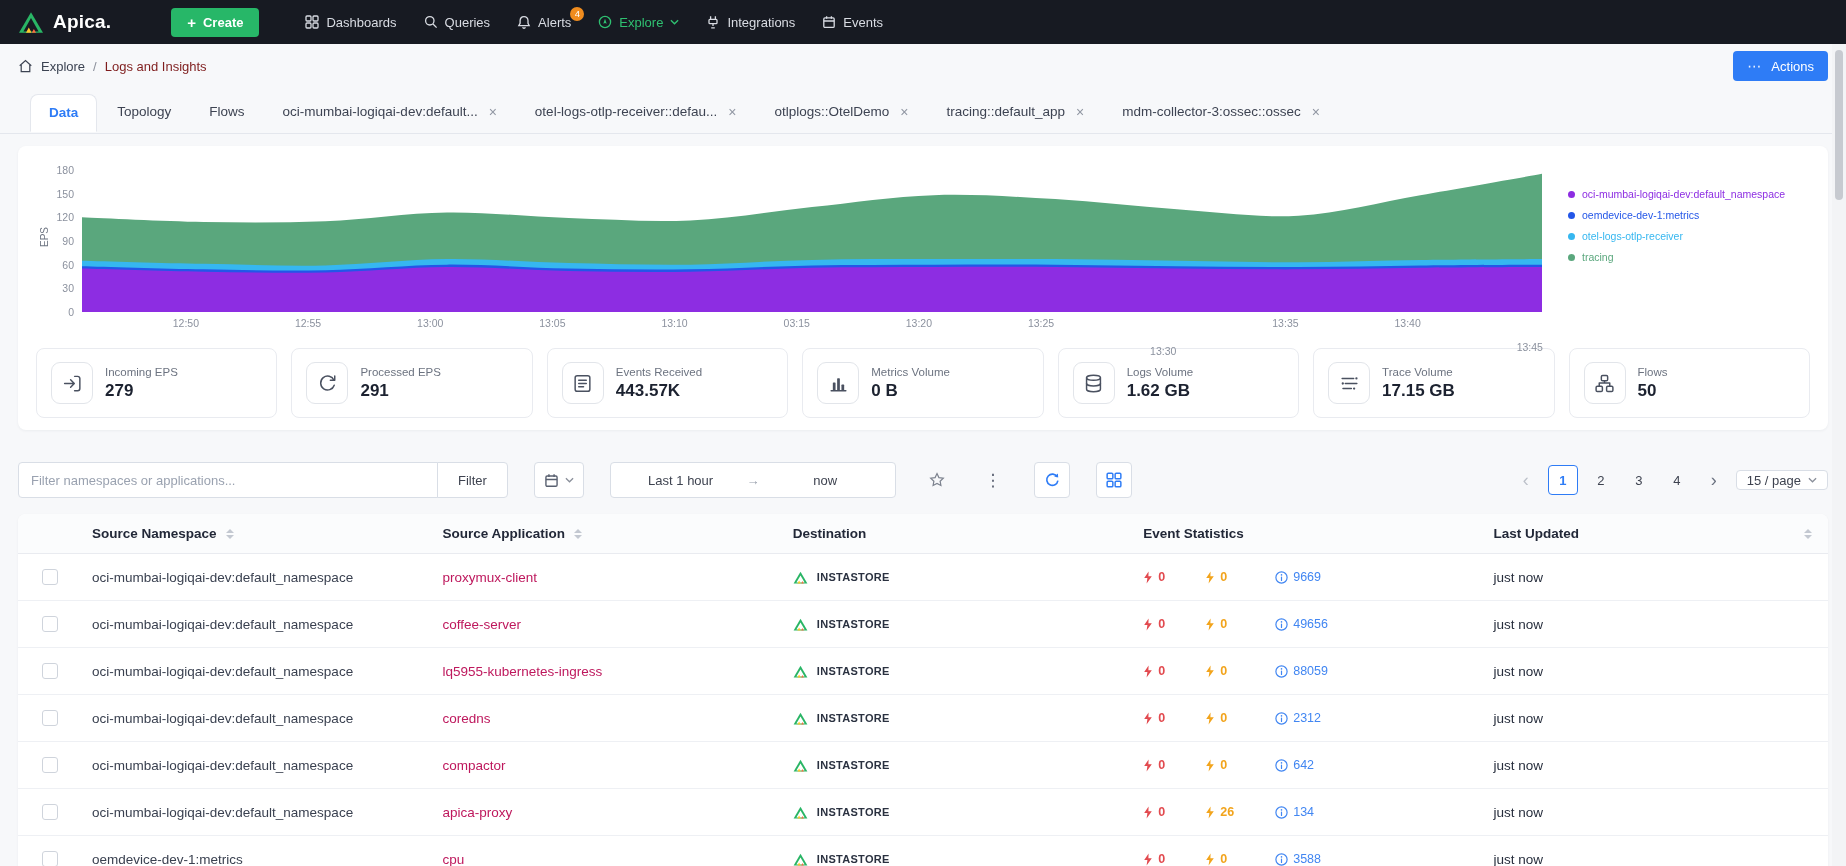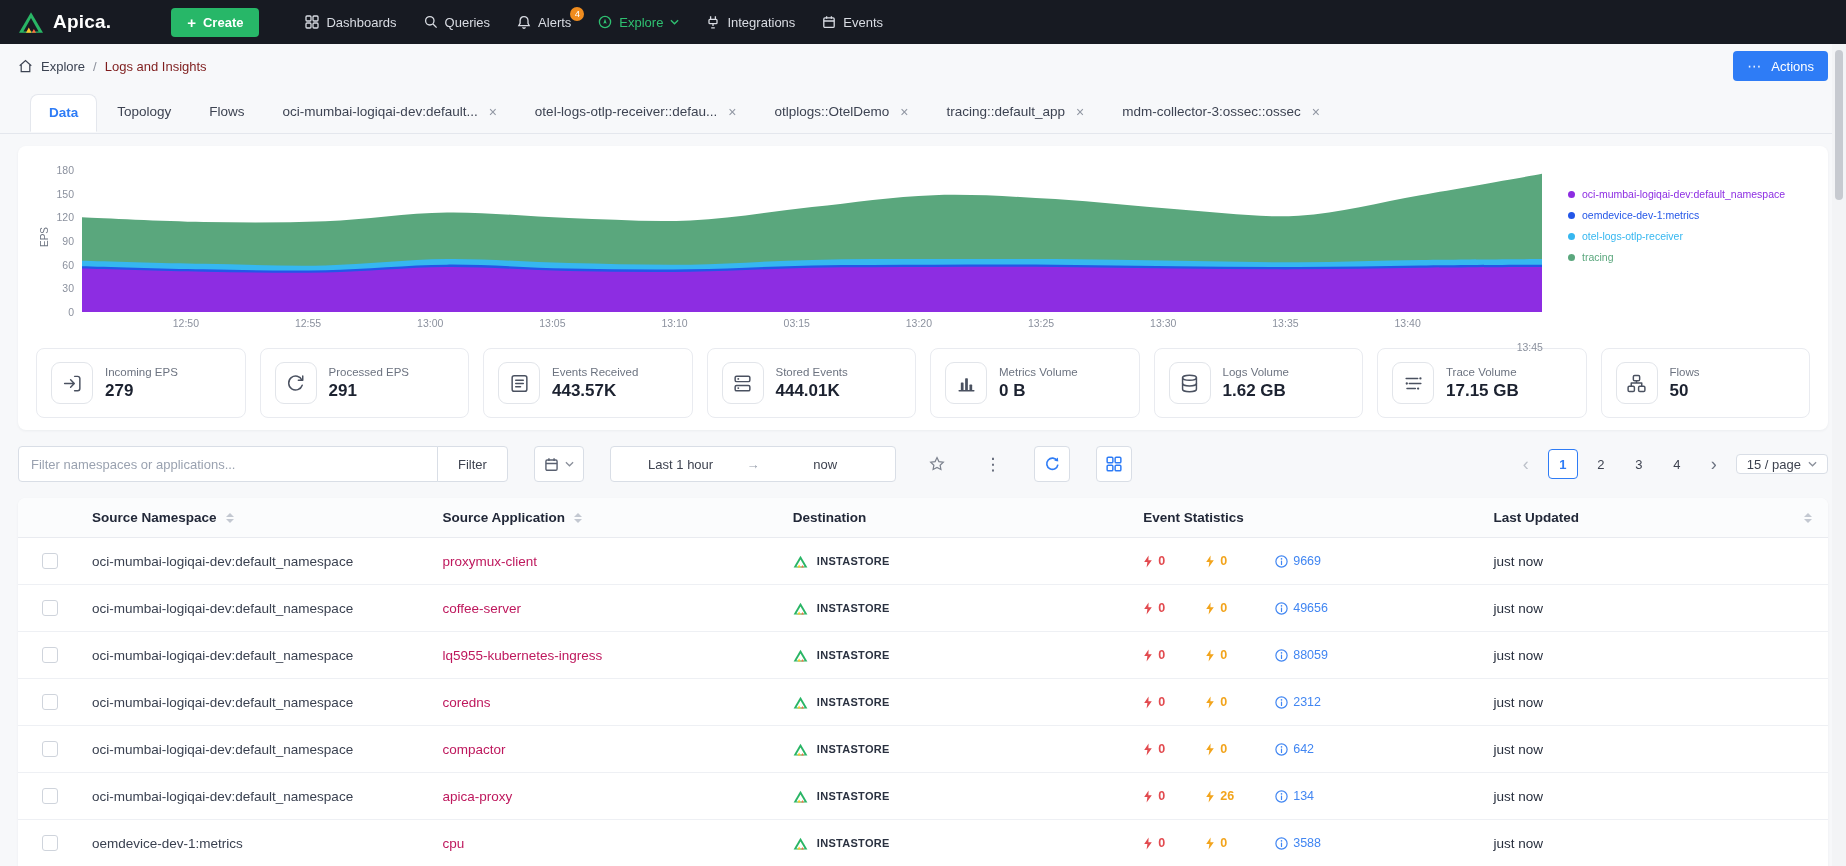--- a/index.html
+++ b/index.html
@@ -58,21 +58,21 @@
 
   
   .stats-row { display:flex; gap:14px; margin-top:16px; }
   .stat-card { flex:1; border:1px solid #e9ebf0; border-radius:8px; padding:13px 14px; display:flex; align-items:center; gap:12px; background:#fff; }
   .stat-icon { width:42px; height:42px; border:1px solid #e2e5ea; border-radius:9px; display:flex; align-items:center; justify-content:center; flex:none; color:#4a5160; }
   .stat-icon svg { stroke:#4a5160; fill:none; stroke-width:1.4; stroke-linecap:round; stroke-linejoin:round; }
   .stat-label { font-size:11.5px; color:#6c7380; }
   .stat-value { font-size:17px; font-weight:700; color:#1c2230; margin-top:3px; }
 
   
-  .toolbar { margin:16px 18px 0; display:flex; align-items:center; gap:26px; }
+  .toolbar { margin:32px 18px 0; display:flex; align-items:center; gap:26px; }
   .filter-group { display:flex; }
   .filter-input { width:420px; height:36px; border:1px solid #d9dee6; border-radius:4px 0 0 4px; padding:0 12px; font-size:13px; color:#3a4150; outline:none; background:#fff; }
   .filter-input::placeholder { color:#9aa2b0; }
   .filter-btn { height:36px; border:1px solid #d9dee6; margin-left:-1px; border-radius:0 4px 4px 0; background:#fff; padding:0 20px; font-size:13px; color:#3e4350; }
   .ns-select { width:480px; height:36px; border:1px solid #d9dee6; border-radius:4px; background:#fff; display:flex; align-items:center; justify-content:space-between; padding:0 12px; font-size:13px; color:#9aa2b0; cursor:pointer; }
   .cal-btn { height:36px; border:1px solid #d9dee6; border-radius:4px; background:#fff; display:flex; align-items:center; gap:6px; padding:0 9px; color:#596070; }
   .time-range { height:36px; width:286px; border:1px solid #d9dee6; border-radius:4px; background:#fff; display:flex; align-items:center; padding:0 10px; font-size:13px; color:#3e4350; cursor:pointer; }
   .tr-start,.tr-end { flex:1; text-align:center; }
   .tr-arrow { color:#98a0ac; padding:0 6px; }
   .icon-btn { height:34px; min-width:30px; display:flex; align-items:center; justify-content:center; background:transparent; border:none; color:#596070; }
@@ -258,21 +258,21 @@
       </div>
       <div class="x-ticks" id="x-ticks">
           <div class="xtick" style="left: 7.11297%;">12:50</div>
           <div class="xtick" style="left: 15.4812%;">12:55</div>
           <div class="xtick" style="left: 23.8494%;">13:00</div>
           <div class="xtick" style="left: 32.2176%;">13:05</div>
           <div class="xtick" style="left: 40.5858%;">13:10</div>
           <div class="xtick" style="left: 48.954%;">03:15</div>
           <div class="xtick" style="left: 57.3222%;">13:20</div>
           <div class="xtick" style="left: 65.6904%;">13:25</div>
-          <div class="xtick" style="left: 74.0586%;">13:30</div>
+          <div class="xtick" style="left: 74.0586%; margin-top: 28px;">13:30</div>
           <div class="xtick" style="left: 82.4268%;">13:35</div>
           <div class="xtick" style="left: 90.795%;">13:40</div>
           <div class="xtick" style="left: 99.1632%; margin-top: 24px;">13:45</div>
         </div>
     </div>
     <div class="legend">
 
         <div class="legend-item">
           <span class="legend-dot" style="background: rgb(141, 45, 226);"></span>
           <span class="legend-label" style="color: rgb(141, 45, 226);">oci-mumbai-logiqai-dev:default_namespace</span>
@@ -323,34 +323,20 @@
     <div class="stat-card">
       <span class="stat-icon">
         <svg width="21" height="21" viewBox="0 0 20 20">
             <rect x="3" y="2.6" width="14" height="14.8" rx="2"></rect>
             <path d="M6.4 7h7.2M6.4 10h7.2M6.4 13h4.6"></path>
           </svg>
       </span>
       <div>
           <div class="stat-label">Events Received</div>
           <div class="stat-value">443.57K</div>
-        </div>
-    </div>
-    <div class="stat-card">
-      <span class="stat-icon">
-        <svg width="21" height="21" viewBox="0 0 20 20">
-            <rect x="3" y="3" width="14" height="5.2" rx="1.4"></rect>
-            <rect x="3" y="11.8" width="14" height="5.2" rx="1.4"></rect>
-            <circle cx="6" cy="5.6" r="0.9" fill="#4a5160" stroke="none"></circle>
-            <circle cx="6" cy="14.4" r="0.9" fill="#4a5160" stroke="none"></circle>
-          </svg>
-      </span>
-      <div>
-          <div class="stat-label">Stored Events</div>
-          <div class="stat-value">444.01K</div>
         </div>
     </div>
     <div class="stat-card">
       <span class="stat-icon">
         <svg width="21" height="21" viewBox="0 0 20 20">
             <path d="M3 17h14"></path>
             <rect x="4.6" y="9" width="2.6" height="8" rx=".6" fill="#4a5160" stroke="none"></rect>
             <rect x="8.7" y="5" width="2.6" height="12" rx=".6" fill="#4a5160" stroke="none"></rect>
             <rect x="12.8" y="11" width="2.6" height="6" rx=".6" fill="#4a5160" stroke="none"></rect>
           </svg>

